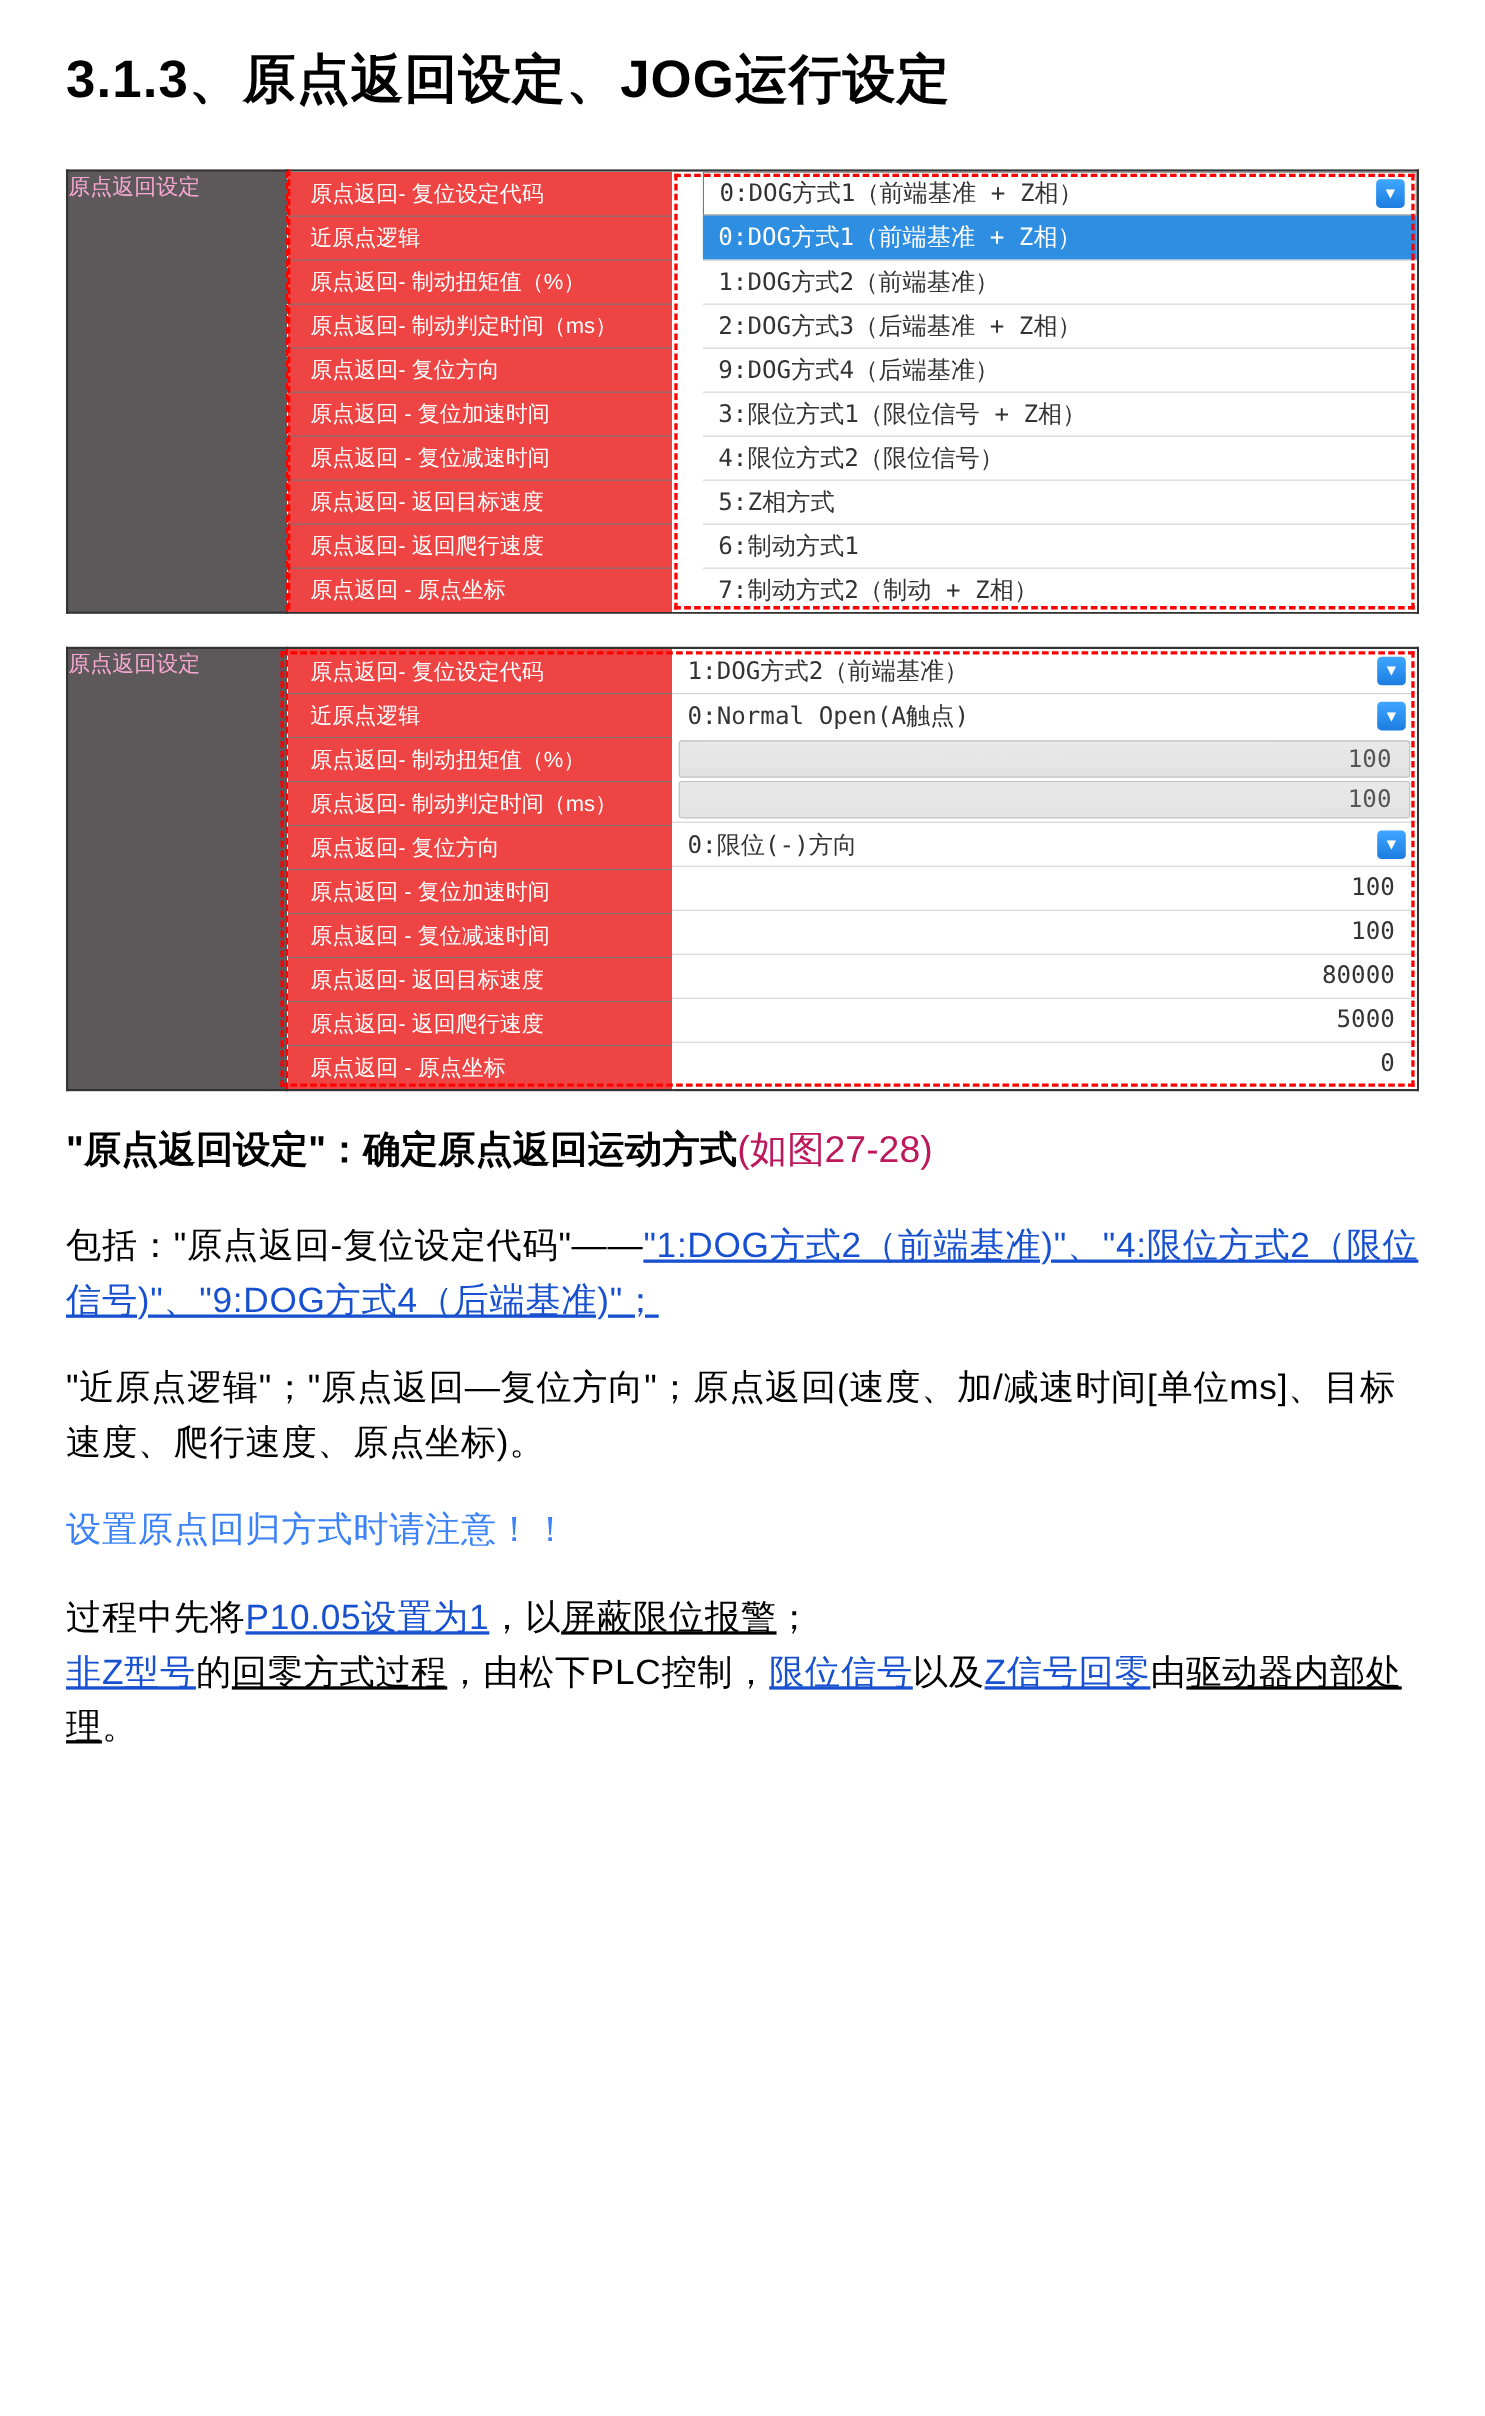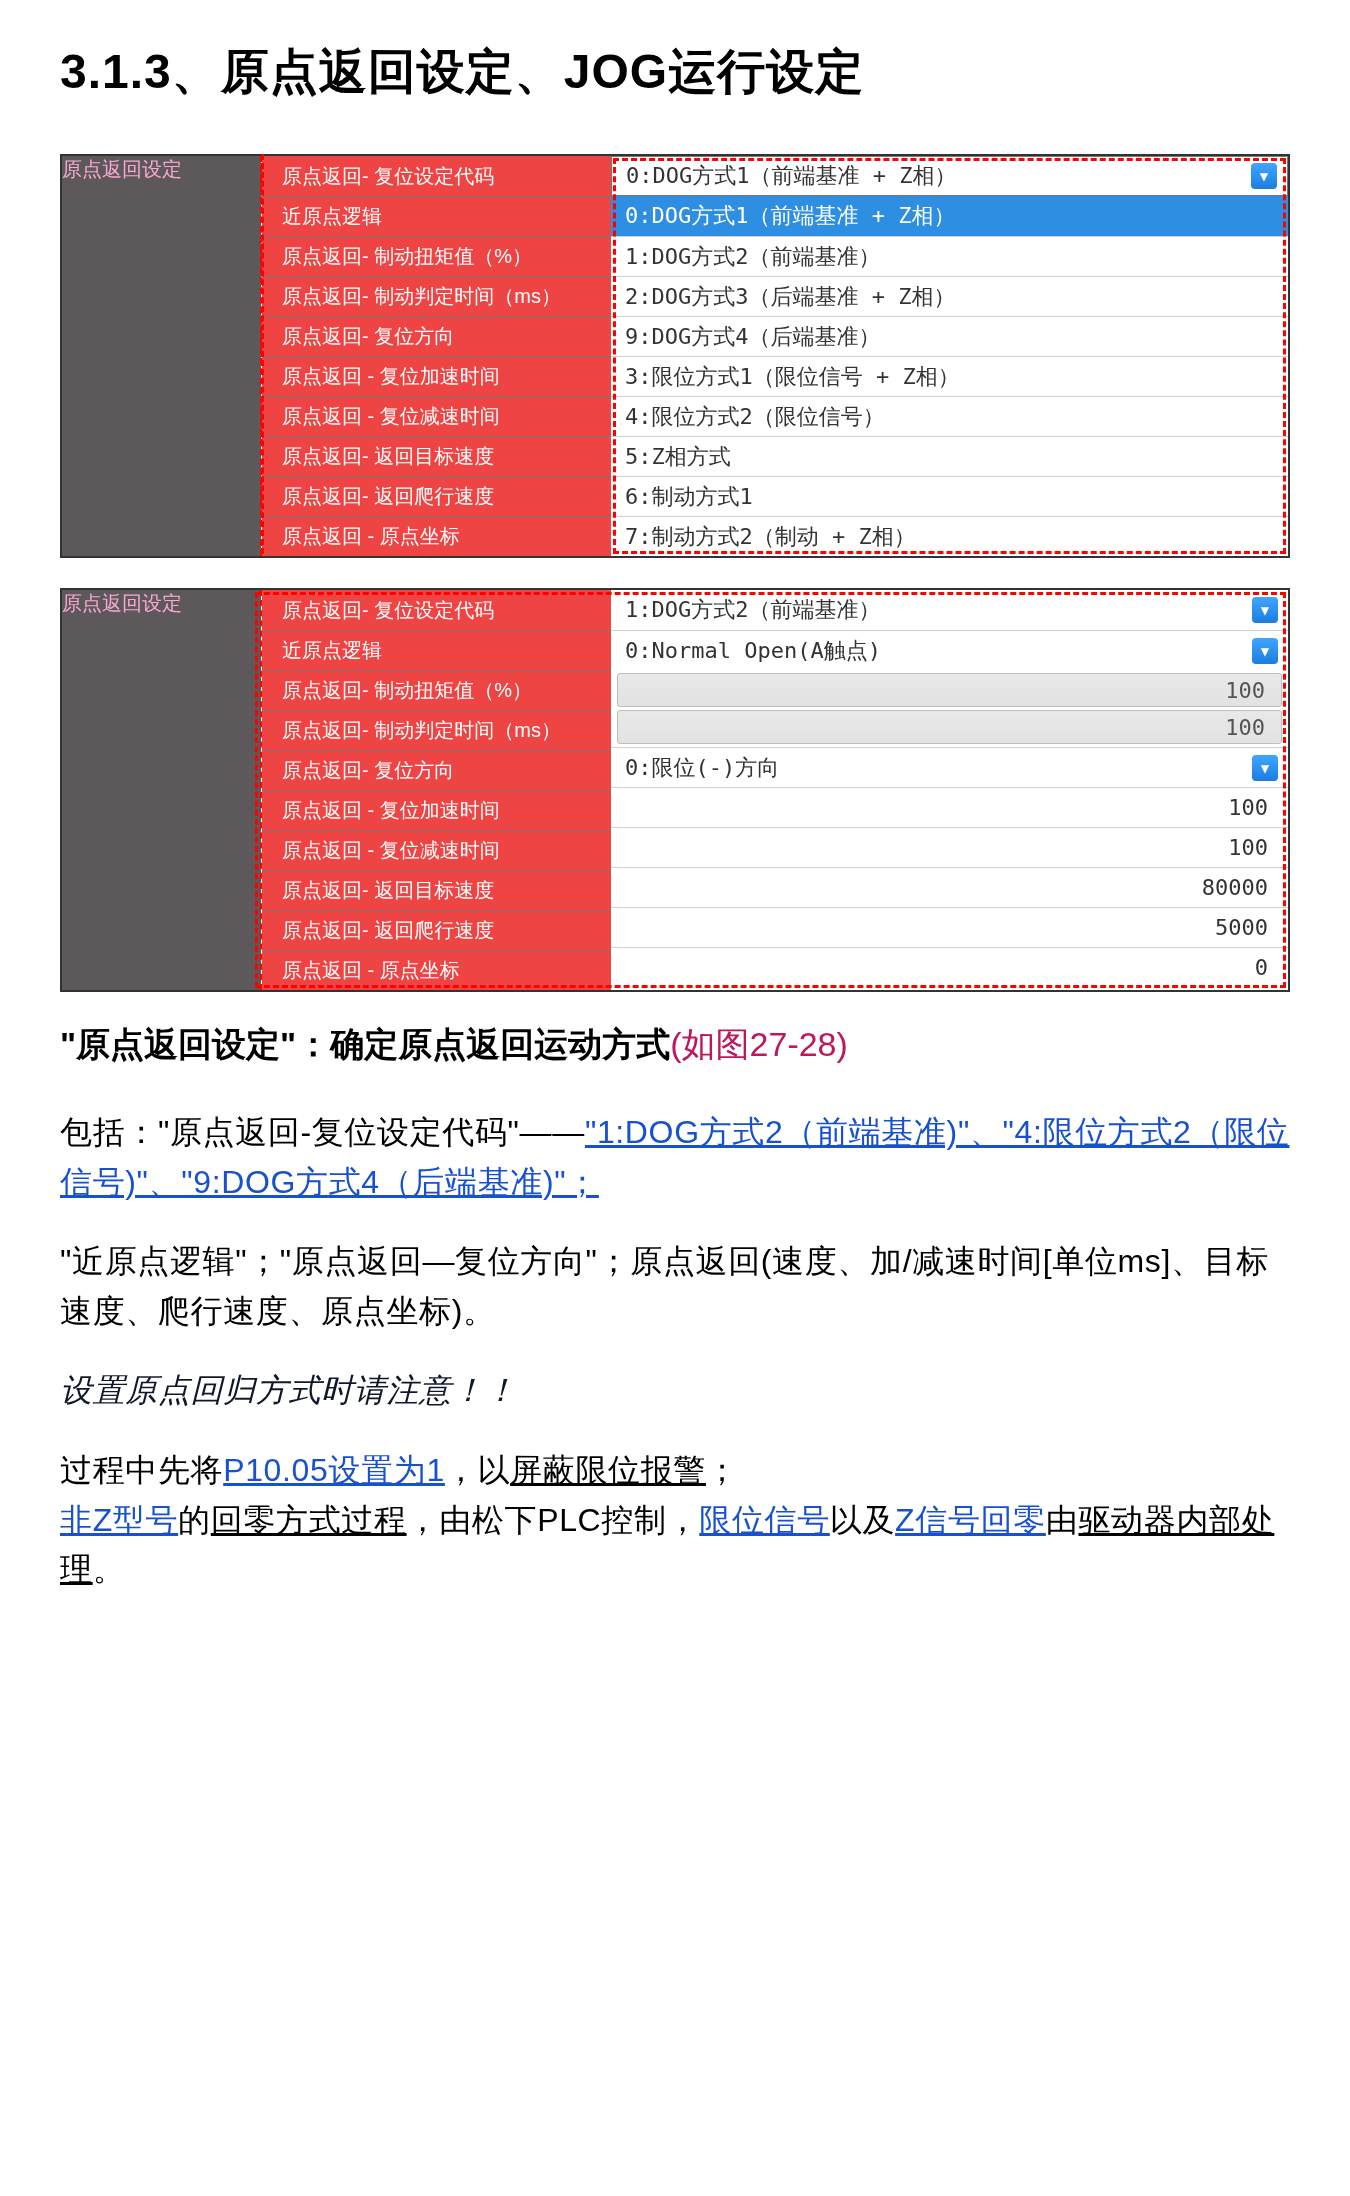--- a/index.html
+++ b/index.html
@@ -117,21 +117,21 @@
     margin-bottom: 40px;
   }
   .subhead span.gray { color: #be185d; font-weight: 400; }
   p.body {
     font-size: 32px;
     line-height: 1.55;
     margin-bottom: 30px;
     letter-spacing: 0.02em;
   }
   .link { color: #1851d0; text-decoration: underline; }
-  .warn { color: #0f172a; font-style: italic; }
+  .warn { color: #3b82f6; }
   .ul { text-decoration: underline; }
 </style>
 </head>
 <body>
 
 <h1>3.1.3、原点返回设定、JOG运行设定</h1>
 
 <div class="figure-wrap">
   <table class="grid-table">
     <tbody>
@@ -147,21 +147,21 @@
               <div class="param-row-label">原点返回- 制动判定时间（ms）</div>
               <div class="param-row-label">原点返回- 复位方向</div>
               <div class="param-row-label">原点返回 - 复位加速时间</div>
               <div class="param-row-label">原点返回 - 复位减速时间</div>
               <div class="param-row-label">原点返回- 返回目标速度</div>
               <div class="param-row-label">原点返回- 返回爬行速度</div>
               <div class="param-row-label">原点返回 - 原点坐标</div>
             </div>
         <div class="red-dashed-overlay" style="left:-4px;top:-2px;width:6px;height:100%;border-left:none;border-top:none;border-bottom:none;"></div>
       </td>
-      <td class="values-cell" style="position:relative;">
+      <td class="values-cell" style="position:relative;padding-left:28px;">
 
         <div class="value-row" style="border:1px solid #7a7677;">
           <span>0:DOG方式1（前端基准 + Z相）</span>
           <span class="dropdown-btn">▼</span>
         </div>
         <div id="f27-options">
               <div class="value-row selected">0:DOG方式1（前端基准 + Z相）</div>
               <div class="value-row">1:DOG方式2（前端基准）</div>
               <div class="value-row">2:DOG方式3（后端基准 + Z相）</div>
               <div class="value-row">9:DOG方式4（后端基准）</div>

